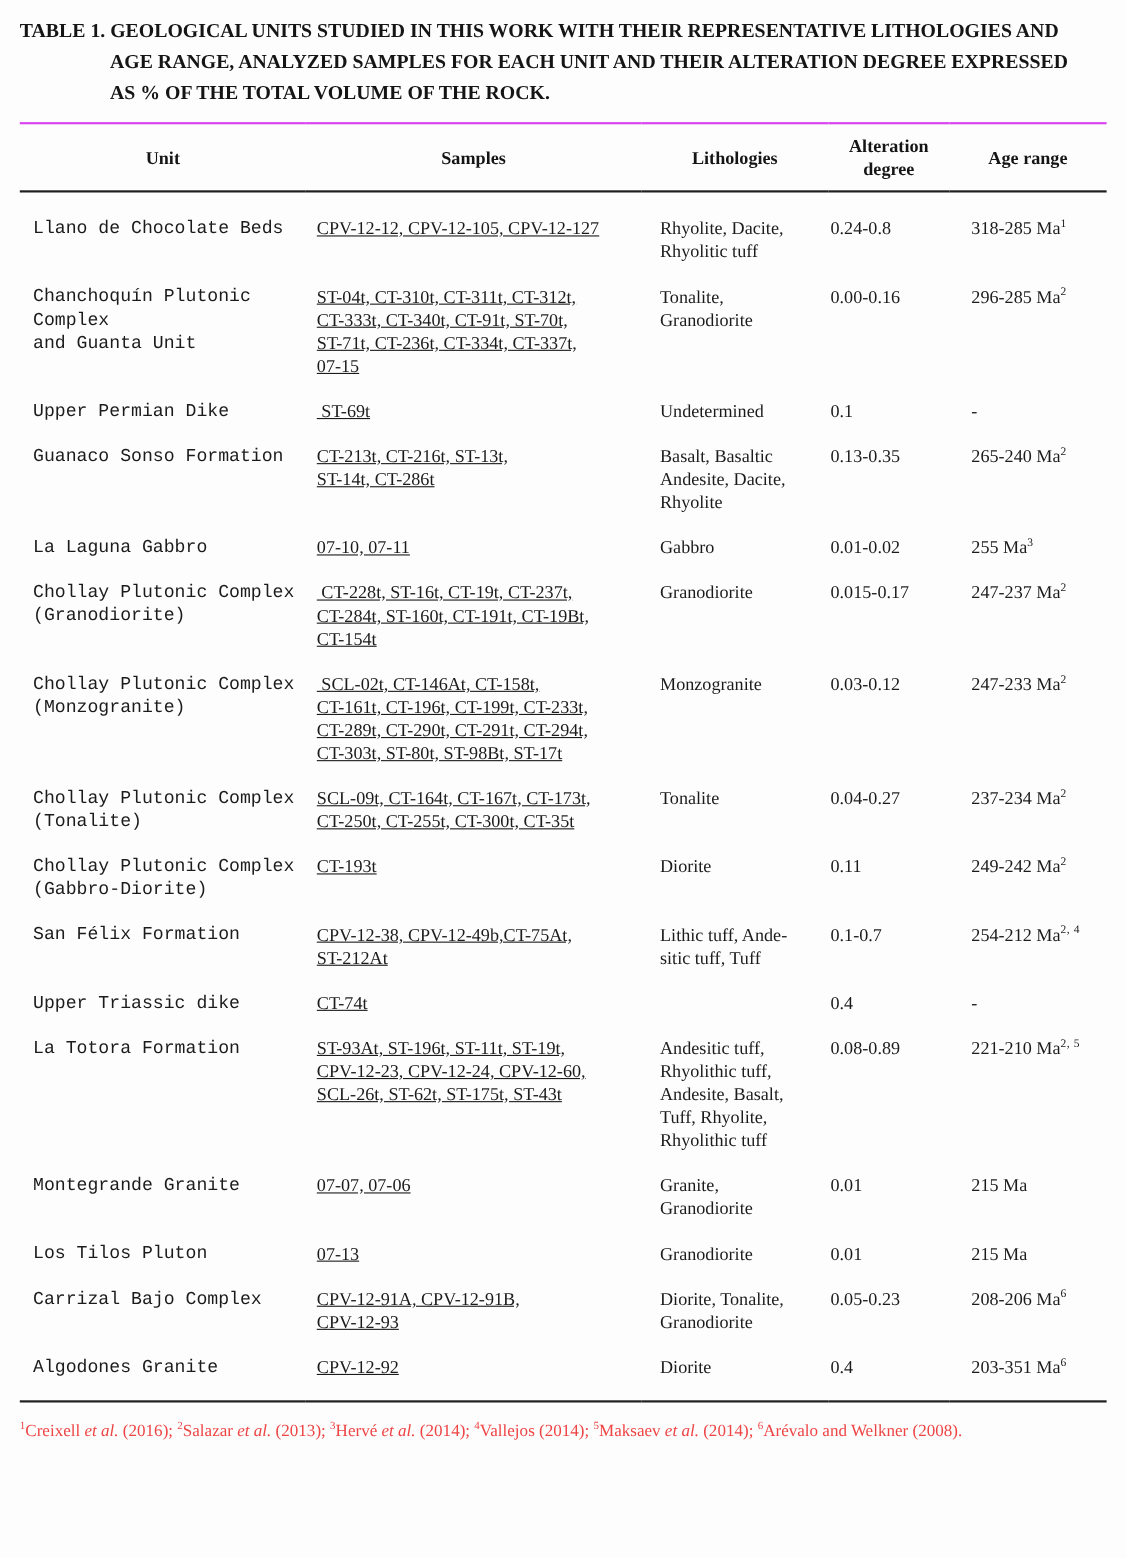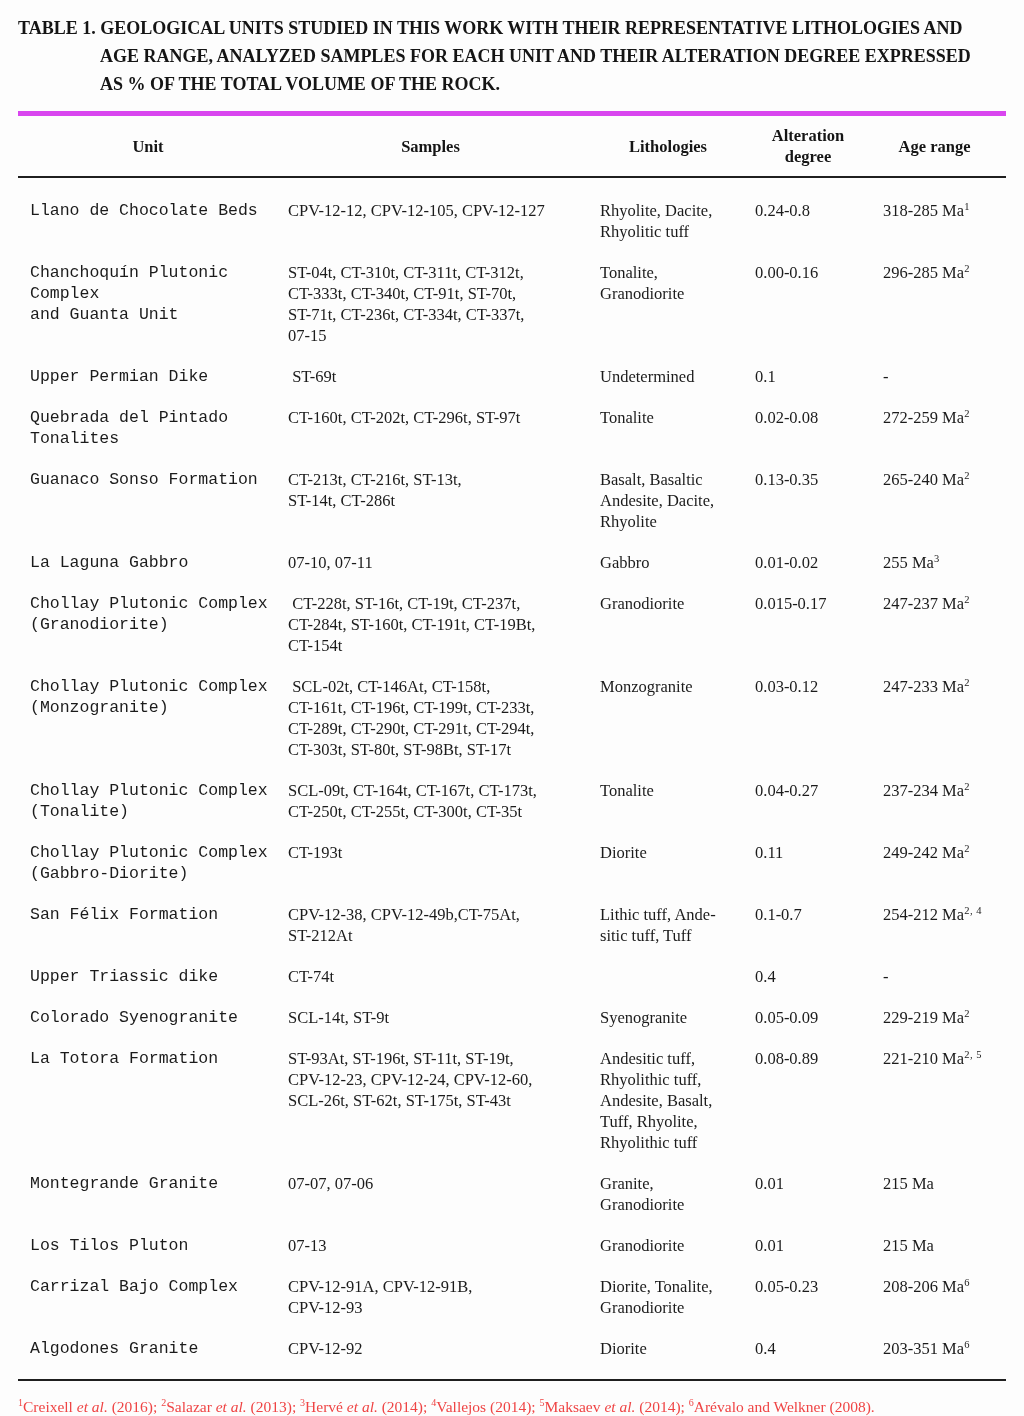--- a/index.html
+++ b/index.html
@@ -24,21 +24,21 @@
     white-space: pre-line;
     padding-left: 82px;
     text-indent: -82px;
     color: #151515;
   }
   table.data-table {
     margin-top: 13px;
     width: 100%;
     table-layout: fixed;
     border-collapse: collapse;
-    border-top: 5px solid #d946ef;
+    border-top: 2px solid #d946ef;
     border-bottom: 2px solid #1f1f1f;
   }
   thead th {
     border-bottom: 2px solid #1f1f1f;
     font-weight: bold;
     font-size: 16.5px;
     line-height: 21px;
     text-align: center;
     vertical-align: middle;
     padding: 9px 4px;
@@ -46,21 +46,21 @@
   }
   tbody td {
     vertical-align: top;
     font-size: 16.5px;
     line-height: 21px;
     white-space: pre-line;
     padding: 0 6px 20px 0;
   }
   tbody tr:first-child td { padding-top: 22px; }
   td.unit    { padding-left: 12px; font-family: Liberation Mono, monospace; }
-  td.samples { padding-left: 10px; }
+  td.samples { padding-left: 10px; text-decoration: underline; }
   td.lith    { padding-left: 17px; }
   td.alt     { text-align: left; padding-left: 2px; padding-right: 2px; }
   td.age     { padding-left: 20px; white-space: nowrap; margin-top: 24px; }
   sup {
     font-size: 10.5px;
     line-height: 0;
     vertical-align: super;
     letter-spacing: 0.5px;
   }
   .footnote {
@@ -119,27 +119,20 @@
           <td class="age"><span>296-285 Ma</span><sup>2</sup></td>
         </tr>
         <tr>
           <td class="unit">Upper Permian Dike</td>
           <td class="samples">&nbsp;ST-69t</td>
           <td class="lith">Undetermined</td>
           <td class="alt">0.1</td>
           <td class="age"><span>-</span></td>
         </tr>
         <tr>
-          <td class="unit">Quebrada del Pintado Tonalites</td>
-          <td class="samples">CT-160t, CT-202t, CT-296t, ST-97t</td>
-          <td class="lith">Tonalite</td>
-          <td class="alt">0.02-0.08</td>
-          <td class="age"><span>272-259 Ma</span><sup>2</sup></td>
-        </tr>
-        <tr>
           <td class="unit">Guanaco Sonso Formation</td>
           <td class="samples">CT-213t, CT-216t, ST-13t,
 ST-14t, CT-286t</td>
           <td class="lith">Basalt, Basaltic
 Andesite, Dacite,
 Rhyolite</td>
           <td class="alt">0.13-0.35</td>
           <td class="age"><span>265-240 Ma</span><sup>2</sup></td>
         </tr>
         <tr>
@@ -195,27 +188,20 @@
 sitic tuff, Tuff</td>
           <td class="alt">0.1-0.7</td>
           <td class="age"><span>254-212 Ma</span><sup>2, 4</sup></td>
         </tr>
         <tr>
           <td class="unit">Upper Triassic dike</td>
           <td class="samples">CT-74t</td>
           <td class="lith"></td>
           <td class="alt">0.4</td>
           <td class="age"><span>-</span></td>
-        </tr>
-        <tr>
-          <td class="unit">Colorado Syenogranite</td>
-          <td class="samples">SCL-14t, ST-9t</td>
-          <td class="lith">Syenogranite</td>
-          <td class="alt">0.05-0.09</td>
-          <td class="age"><span>229-219 Ma</span><sup>2</sup></td>
         </tr>
         <tr>
           <td class="unit">La Totora Formation</td>
           <td class="samples">ST-93At, ST-196t, ST-11t, ST-19t,
 CPV-12-23, CPV-12-24, CPV-12-60,
 SCL-26t, ST-62t, ST-175t, ST-43t</td>
           <td class="lith">Andesitic tuff,
 Rhyolithic tuff,
 Andesite, Basalt,
 Tuff, Rhyolite,

